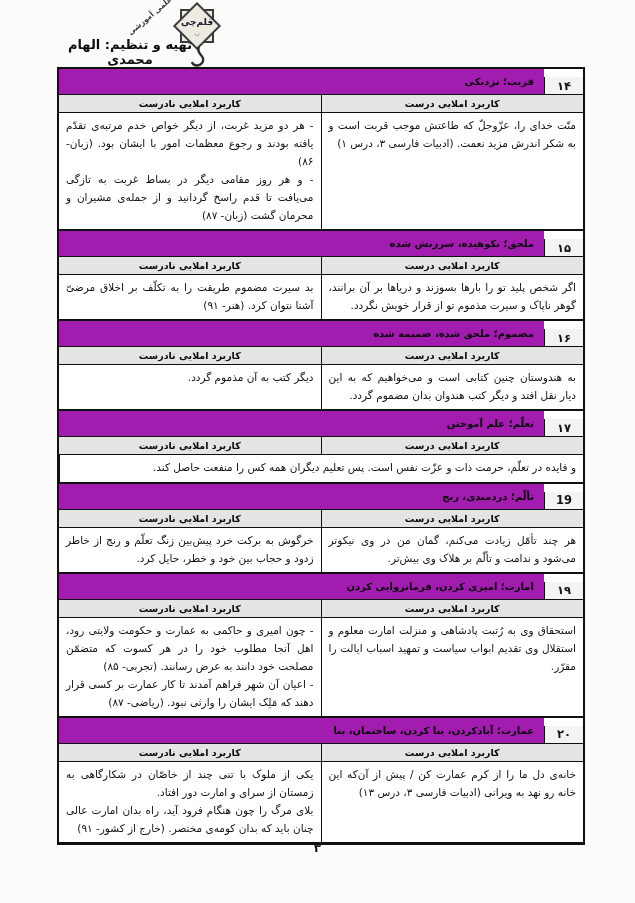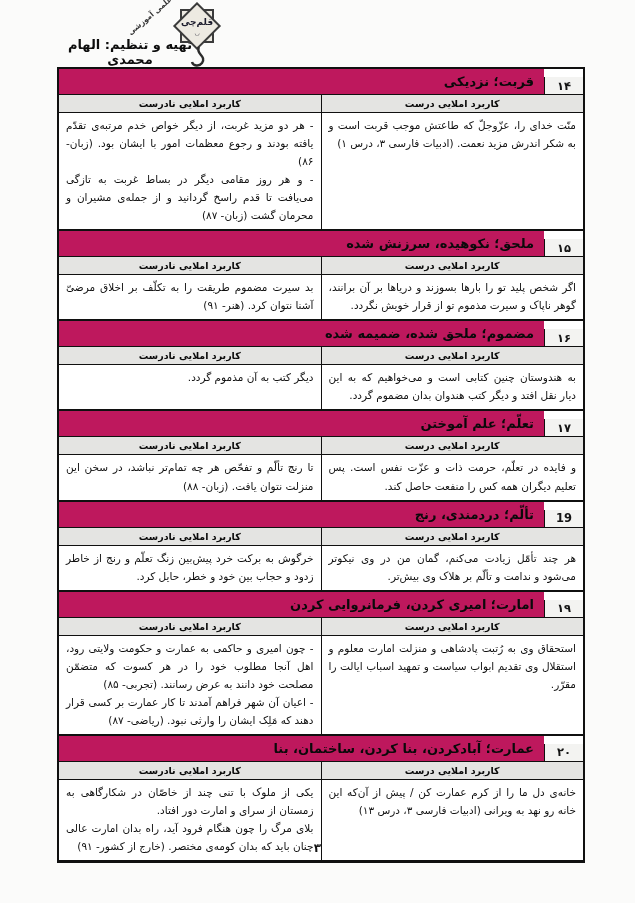--- a/index.html
+++ b/index.html
@@ -33,22 +33,22 @@
   .section{border-top:2px solid #101010;}
   .section:first-child{border-top:none;}
 
   .sec-header{display:flex;height:25px;border-bottom:1px solid #101010;}
   .sec-num{
     flex:0 0 38px;background:#f3f3f1;border-left:1px solid #101010;
     display:flex;align-items:center;justify-content:center;
     font-weight:bold;font-size:11.5px;margin-top:8px;
   }
   .sec-title{
-    flex:1;background:#be185d;display:flex;align-items:center;
-    padding:0 10px 0 4px;font-weight:bold;font-size:13px;color:#0a0a0a;
+    flex:1;background:#a21caf;display:flex;align-items:center;
+    padding:0 10px 0 4px;font-weight:bold;font-size:10px;color:#0a0a0a;
     letter-spacing:-0.2px;
   }
 
   .col-headers{display:flex;height:17px;border-bottom:1px solid #101010;background:#e4e4e2;}
   .colh{
     flex:1;text-align:center;font-weight:bold;font-size:9.5px;line-height:17px;
     color:#0a0a0a;
   }
   .colh.correct{border-left:1px solid #101010;}
 
@@ -152,23 +152,20 @@
       <div class="sec-title">تعلّم؛ علم آموختن</div>
     </div>
     <div class="col-headers">
       <div class="colh correct">کاربرد املایی درست</div>
       <div class="colh incorrect">کاربرد املایی نادرست</div>
     </div>
     <div class="content">
       <div class="cell correct">
             <p>و فایده در تعلّم، حرمت ذات و عزّت نفس است. پس تعلیم دیگران همه کس را منفعت حاصل کند.</p>
           </div>
-      <div class="cell incorrect">
-            <p>تا رنج تألّم و تفحّص هر چه تمام‌تر نباشد، در سخن این منزلت نتوان یافت. (زبان- ۸۸)</p>
-          </div>
     </div>
   </div>
 
   <div class="section">
     <div class="sec-header">
       <div class="sec-num">19</div>
       <div class="sec-title">تألّم؛ دردمندی، رنج</div>
     </div>
     <div class="col-headers">
       <div class="colh correct">کاربرد املایی درست</div>

